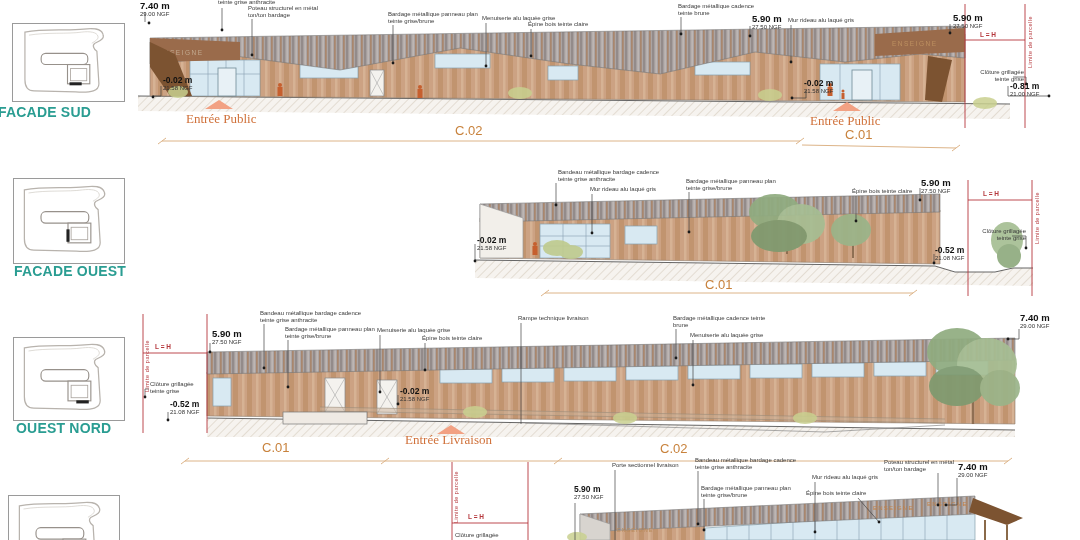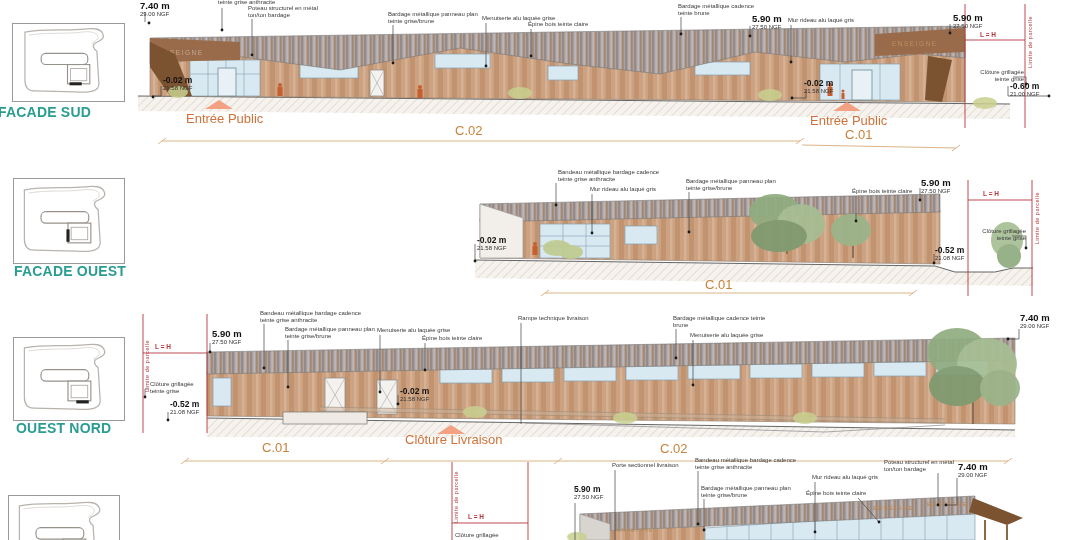--- a/index.html
+++ b/index.html
@@ -8,21 +8,21 @@
   .co{position:absolute;font-size:6px;line-height:1.15;color:#3a3a3a;}
   .nw{white-space:nowrap;}
   .lvl{position:absolute;}
   .lvl-m{font-size:9.5px;font-weight:bold;color:#111;line-height:1.05;}
   .lvl-s .lvl-m{font-size:8.5px;}
   .lvl-ngf{font-size:6px;color:#333;line-height:1.1;}
   .red{position:absolute;color:#B5373C;font-size:6.5px;font-weight:bold;}
   .vtext{position:absolute;color:#B5373C;font-size:5.5px;font-weight:normal;
          writing-mode:vertical-rl;transform:rotate(180deg);letter-spacing:.5px;}
   .dimlabel{position:absolute;font-size:13px;color:#C8823C;}
-  .entr{position:absolute;font-size:13px;color:#D0713A;}
+  .entr{position:absolute;font-size:13px;color:#D0713A;font-family:Liberation Serif, serif;}
   .ftitle{position:absolute;font-size:14px;font-weight:bold;color:#2A9D92;letter-spacing:.2px;}
   .keyplan{position:absolute;background:#fff;border:1px solid #9a9a9a;}
   svg{position:absolute;}
   .lay{pointer-events:none;}
 </style>
 </head>
 <body>
 
 <div class="canvas">
 
@@ -439,21 +439,21 @@
   </div>
   <div class="lvl lvl-s" style="left:163px;top:76px">
     <div class="lvl-m">-0.02 m</div>
     <div class="lvl-ngf">21.58 NGF</div>
   </div>
   <div class="lvl lvl-s" style="left:804px;top:79px">
     <div class="lvl-m">-0.02 m</div>
     <div class="lvl-ngf">21.58 NGF</div>
   </div>
   <div class="lvl lvl-s" style="left:1010px;top:82px">
-    <div class="lvl-m">-0.60 m</div>
+    <div class="lvl-m">-0.81 m</div>
     <div class="lvl-ngf">21.00 NGF</div>
   </div>
   <div class="red" style="left:980px;top:31px">L = H</div>
   <div class="vtext" style="left:1027px;top:6px;height:62px">Limite de parcelle</div>
   <div class="entr" style="left:186px;top:111px">Entrée Public</div>
   <div class="entr" style="left:810px;top:113px">Entrée Public</div>
   <div class="dimlabel" style="left:455px;top:123px">C.02</div>
   <div class="dimlabel" style="left:845px;top:127px">C.01</div>
 
   <div class="ftitle" style="left:14px;top:263px">FACADE OUEST</div>
@@ -498,21 +498,21 @@
   <div class="co" style="left:673px;top:315px;width:100px">Bardage métallique cadence teinte brune</div>
   <div class="co nw" style="left:690px;top:332px">Menuiserie alu laquée grise</div>
   <div class="lvl" style="left:1020px;top:313px">
     <div class="lvl-m">7.40 m</div>
     <div class="lvl-ngf">29.00 NGF</div>
   </div>
   <div class="lvl lvl-s" style="left:400px;top:387px">
     <div class="lvl-m">-0.02 m</div>
     <div class="lvl-ngf">21.58 NGF</div>
   </div>
-  <div class="entr" style="left:405px;top:432px">Clôture Livraison</div>
+  <div class="entr" style="left:405px;top:432px">Entrée Livraison</div>
   <div class="dimlabel" style="left:262px;top:440px">C.01</div>
   <div class="dimlabel" style="left:660px;top:441px">C.02</div>
 
   <div class="vtext" style="left:453px;top:465px;height:58px">Limite de parcelle</div>
   <div class="red" style="left:468px;top:513px">L = H</div>
   <div class="co nw" style="left:455px;top:532px">Clôture grillagée</div>
   <div class="lvl lvl-s" style="left:574px;top:485px">
     <div class="lvl-m">5.90 m</div>
     <div class="lvl-ngf">27.50 NGF</div>
   </div>

